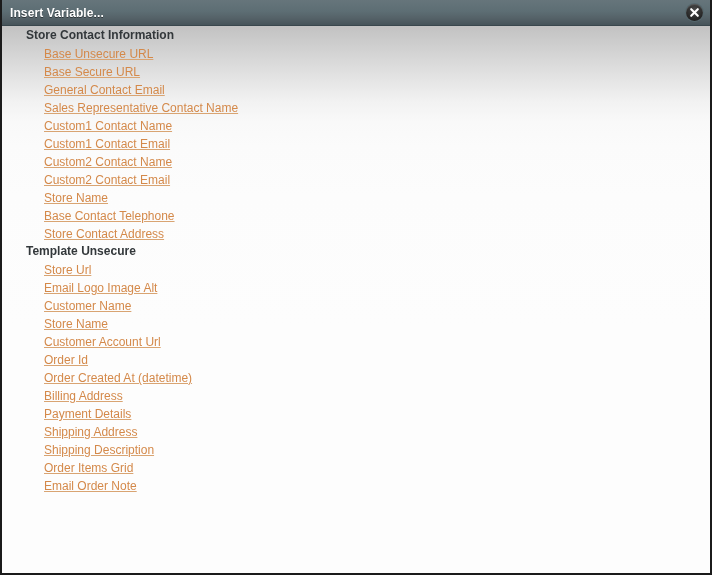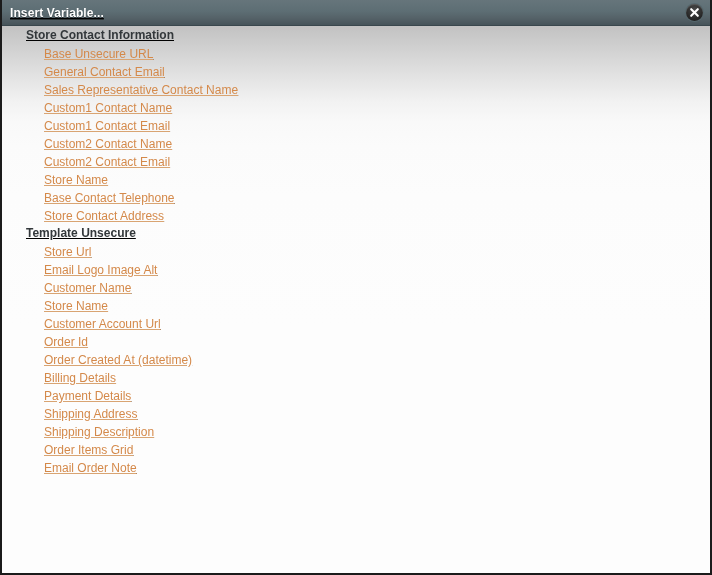--- a/index.html
+++ b/index.html
@@ -16,21 +16,20 @@
 
   .window {
     position: relative;
     box-sizing: border-box;
     width: 712px;
     height: 575px;
     border: 2px solid #1b1b1b;
     border-top: none;
     background: #14b8a6;
     overflow: hidden;
-    text-decoration: underline;
   }
 
   
   .titlebar {
     position: relative;
     height: 26px;
     box-sizing: border-box;
     background: linear-gradient(to bottom, #66757b 0%, #5d6e74 45%, #556268 72%, #46545a 100%);
     border-bottom: 1px solid #39474d;
     display: flex;
@@ -125,20 +124,21 @@
       </svg>
     </div>
   </div>
 
   <div class="content">
     <div id="sections-root">
         <div class="section">
           <div class="section-title">Store Contact Information</div>
           <ul class="var-list">
             <li class="var-item"><span class="var-link">Base Unsecure URL</span></li>
+            <li class="var-item"><span class="var-link">Base Secure URL</span></li>
             <li class="var-item"><span class="var-link">General Contact Email</span></li>
             <li class="var-item"><span class="var-link">Sales Representative Contact Name</span></li>
             <li class="var-item"><span class="var-link">Custom1 Contact Name</span></li>
             <li class="var-item"><span class="var-link">Custom1 Contact Email</span></li>
             <li class="var-item"><span class="var-link">Custom2 Contact Name</span></li>
             <li class="var-item"><span class="var-link">Custom2 Contact Email</span></li>
             <li class="var-item"><span class="var-link">Store Name</span></li>
             <li class="var-item"><span class="var-link">Base Contact Telephone</span></li>
             <li class="var-item"><span class="var-link">Store Contact Address</span></li>
           </ul>
@@ -146,21 +146,21 @@
         <div class="section">
           <div class="section-title">Template Unsecure</div>
           <ul class="var-list">
             <li class="var-item"><span class="var-link">Store Url</span></li>
             <li class="var-item"><span class="var-link">Email Logo Image Alt</span></li>
             <li class="var-item"><span class="var-link">Customer Name</span></li>
             <li class="var-item"><span class="var-link">Store Name</span></li>
             <li class="var-item"><span class="var-link">Customer Account Url</span></li>
             <li class="var-item"><span class="var-link">Order Id</span></li>
             <li class="var-item"><span class="var-link">Order Created At (datetime)</span></li>
-            <li class="var-item"><span class="var-link">Billing Details</span></li>
+            <li class="var-item"><span class="var-link">Billing Address</span></li>
             <li class="var-item"><span class="var-link">Payment Details</span></li>
             <li class="var-item"><span class="var-link">Shipping Address</span></li>
             <li class="var-item"><span class="var-link">Shipping Description</span></li>
             <li class="var-item"><span class="var-link">Order Items Grid</span></li>
             <li class="var-item"><span class="var-link">Email Order Note</span></li>
           </ul>
         </div>
       </div>
   </div>
 

